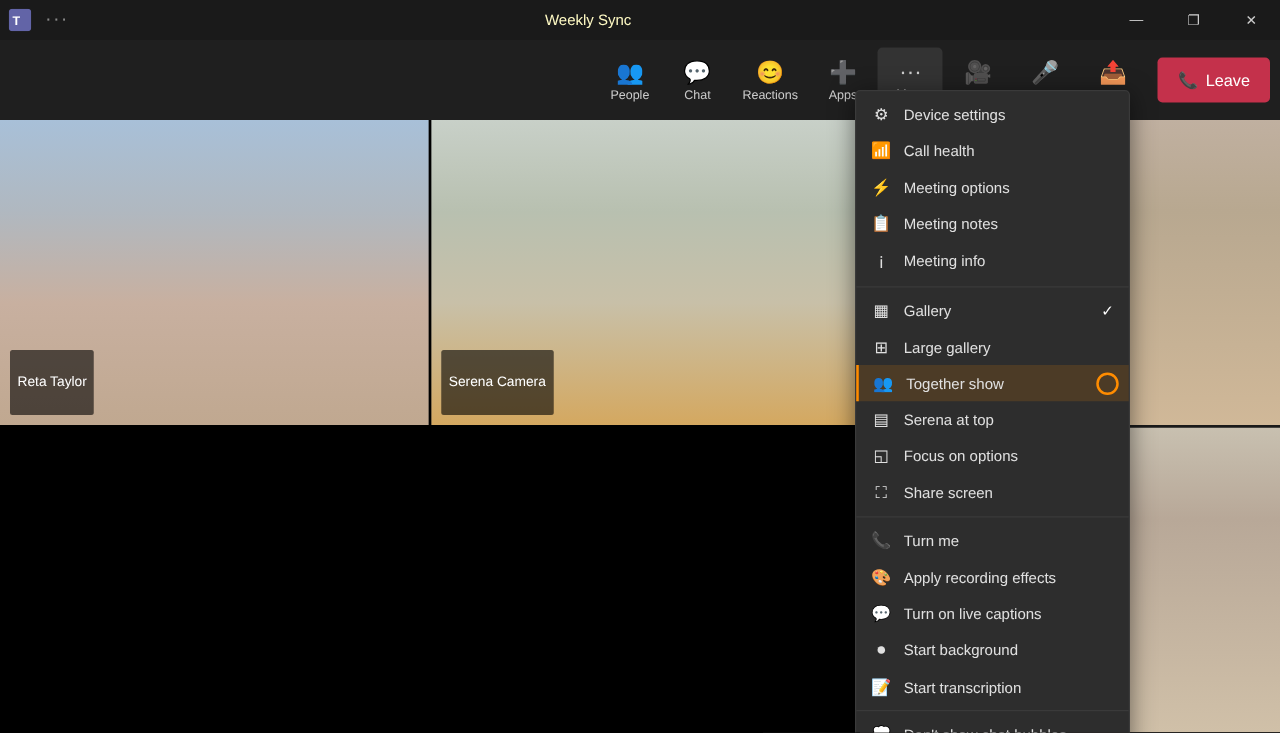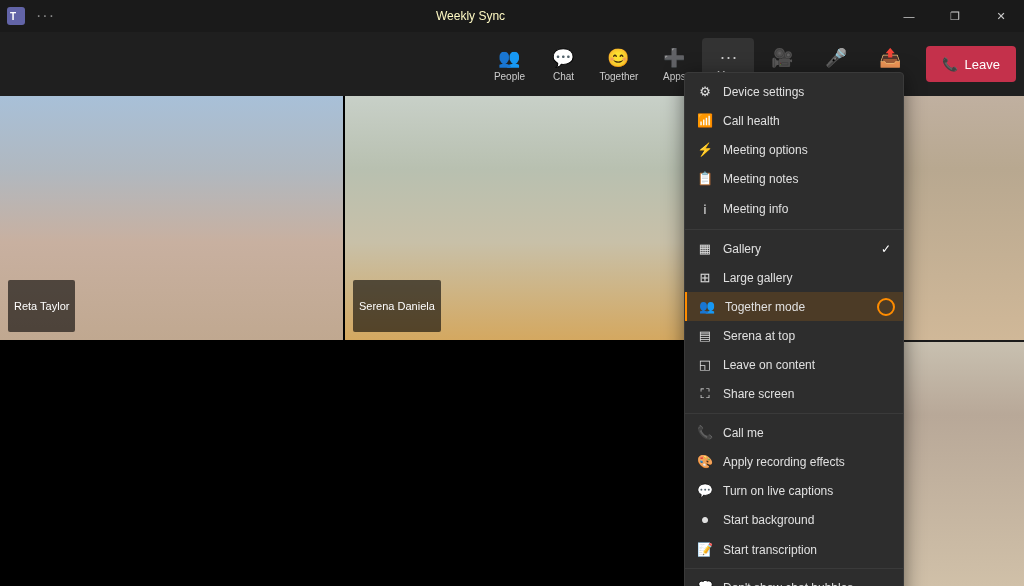--- a/index.html
+++ b/index.html
@@ -261,21 +261,21 @@
   <div class="toolbar-btn">
     <span class="btn-icon">👥</span>
     <span>People</span>
   </div>
   <div class="toolbar-btn">
     <span class="btn-icon">💬</span>
     <span>Chat</span>
   </div>
   <div class="toolbar-btn">
     <span class="btn-icon">😊</span>
-    <span>Together</span>
+    <span>Reactions</span>
   </div>
   <div class="toolbar-btn">
     <span class="btn-icon">➕</span>
     <span>Apps</span>
   </div>
   <div class="toolbar-btn more">
     <span class="btn-icon">···</span>
     <span>More</span>
   </div>
   <div class="toolbar-btn">
@@ -296,21 +296,21 @@
   </button>
 </div>
 
 <div id="video-grid">
   <div class="video-cell">
     <div class="person-silhouette vid1"></div>
     <div class="name-tag">Reta Taylor</div>
   </div>
   <div class="video-cell">
     <div class="person-silhouette vid4"></div>
-    <div class="name-tag">Serena Daniela</div>
+    <div class="name-tag">Serena Camera</div>
   </div>
 </div>
 
 <div id="right-panel">
   <div class="side-participant">
     <div class="side-bg svid1" style="width:100%;height:100%;"></div>
   </div>
   <div class="side-participant">
     <div class="side-bg svid2" style="width:100%;height:100%;"></div>
   </div>
@@ -342,39 +342,39 @@
     <span class="menu-icon">▦</span>
     <span>Gallery</span>
     <span class="check-mark">✓</span>
   </div>
   <div class="menu-item">
     <span class="menu-icon">⊞</span>
     <span>Large gallery</span>
   </div>
   <div class="menu-item together-highlight" style="position:relative;">
     <span class="menu-icon">👥</span>
-    <span>Together mode</span>
+    <span>Together show</span>
     <span style="position:absolute;right:8px;top:50%;transform:translateY(-50%);width:18px;height:18px;border:2px solid #ff8c00;border-radius:50%;display:inline-block;"></span>
   </div>
   <div class="menu-item">
     <span class="menu-icon">▤</span>
     <span>Serena at top</span>
   </div>
   <div class="menu-item">
     <span class="menu-icon">◱</span>
-    <span>Leave on content</span>
+    <span>Focus on options</span>
   </div>
   <div class="menu-item">
     <span class="menu-icon">⛶</span>
     <span>Share screen</span>
   </div>
   <div class="menu-divider"></div>
   <div class="menu-item">
     <span class="menu-icon">📞</span>
-    <span>Call me</span>
+    <span>Turn me</span>
   </div>
   <div class="menu-item">
     <span class="menu-icon">🎨</span>
     <span>Apply recording effects</span>
   </div>
   <div class="menu-item">
     <span class="menu-icon">💬</span>
     <span>Turn on live captions</span>
   </div>
   <div class="menu-item">

